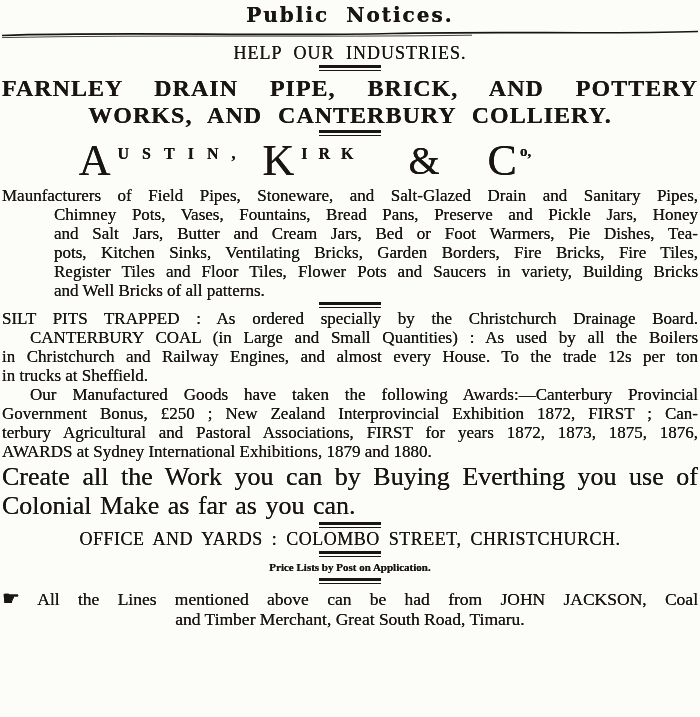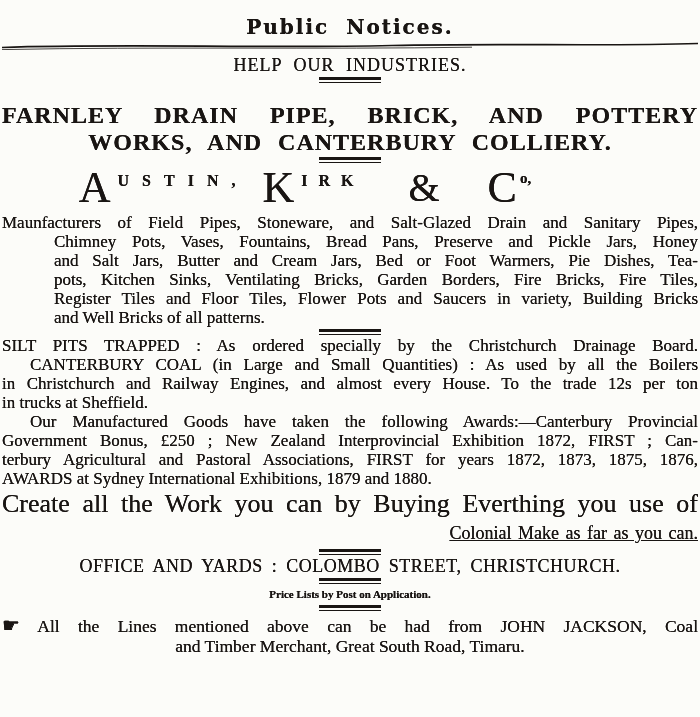--- a/index.html
+++ b/index.html
@@ -4,39 +4,39 @@
 <style>
   :root{
     --ink:#191513;
     --paper:#fcfcf9;
   }
   html,body{margin:0;padding:0;background:var(--paper);}
   .sheet{
     width:700px;height:717px;box-sizing:border-box;
     background:var(--paper);color:var(--ink);
     font-family:"Liberation Serif",serif;
-    overflow:hidden;padding:14px 2px 0;
+    overflow:hidden;padding:2px 2px 0;
     text-shadow:0 0 .3px currentColor;
   }
   
   .masthead{
     font-family:"DejaVu Serif",serif;font-weight:700;
     font-size:20px;line-height:22px;text-align:center;
     letter-spacing:2px;word-spacing:8px;margin-top:2px;
   }
   .toprule{display:block;margin-top:2px;}
   
   .tagline{font-size:18px;line-height:20px;text-align:center;
     word-spacing:6px;letter-spacing:1px;margin-top:5px;}
   
   .rule-short{width:62px;height:6px;box-sizing:border-box;
     border-top:3px solid var(--ink);border-bottom:1px solid var(--ink);
     margin:2px auto 1px;}
   
-  .title1{font-size:24px;font-weight:700;line-height:27px;margin-top:19px;
+  .title1{font-size:24px;font-weight:700;line-height:27px;margin-top:4px;
     text-align:justify;text-align-last:justify;letter-spacing:1px;}
   .title2{font-size:24px;font-weight:700;line-height:26px;text-align:center;
     word-spacing:9px;letter-spacing:1px;}
   .locations{font-size:15px;line-height:17px;font-weight:700;text-align:center;
     letter-spacing:1px;word-spacing:3px;margin-top:1px;}
   
   .firm-row{display:flex;align-items:flex-start;justify-content:center;
     height:46px;margin-top:2px;padding-right:90px;}
   .firm-big{font-size:44px;line-height:46px;font-weight:400;}
   .firm-small{font-size:16px;font-weight:700;letter-spacing:13px;
@@ -53,21 +53,21 @@
   .para .jline{text-align:justify;text-align-last:justify;}
   .para .jline-last{text-align-last:left;}
   .para-man{margin-top:2px;}
   .para-man .jline:not(:first-child){padding-left:52px;}
   .para-silt{margin-top:1px;}
   .para-silt .jline-last{text-align-last:justify;}
   .para-coal .jline:first-child,.para-awards .jline:first-child{text-indent:28px;}
   
   .slogan1{font-size:26px;line-height:30px;text-align:justify;
     text-align-last:justify;margin-top:1px;}
-  .slogan2{font-size:18px;line-height:28px;text-align:right;word-spacing:2px;text-decoration:underline;}
+  .slogan2{font-size:26px;line-height:28px;text-align:left;word-spacing:2px;}
   
   .office{font-size:18px;line-height:20px;text-align:center;word-spacing:4px;
     letter-spacing:.5px;margin-top:1px;}
   .price{font-size:11px;font-weight:700;line-height:18px;text-align:center;margin-top:1px;}
   
   .encourage{font-size:24px;line-height:26px;width:86%;margin:3px auto 0;
     text-align:justify;text-align-last:justify;letter-spacing:1px;}
   
   .closing1{font-size:17.5px;line-height:20px;text-align:justify;
     text-align-last:justify;margin-top:4px;}

